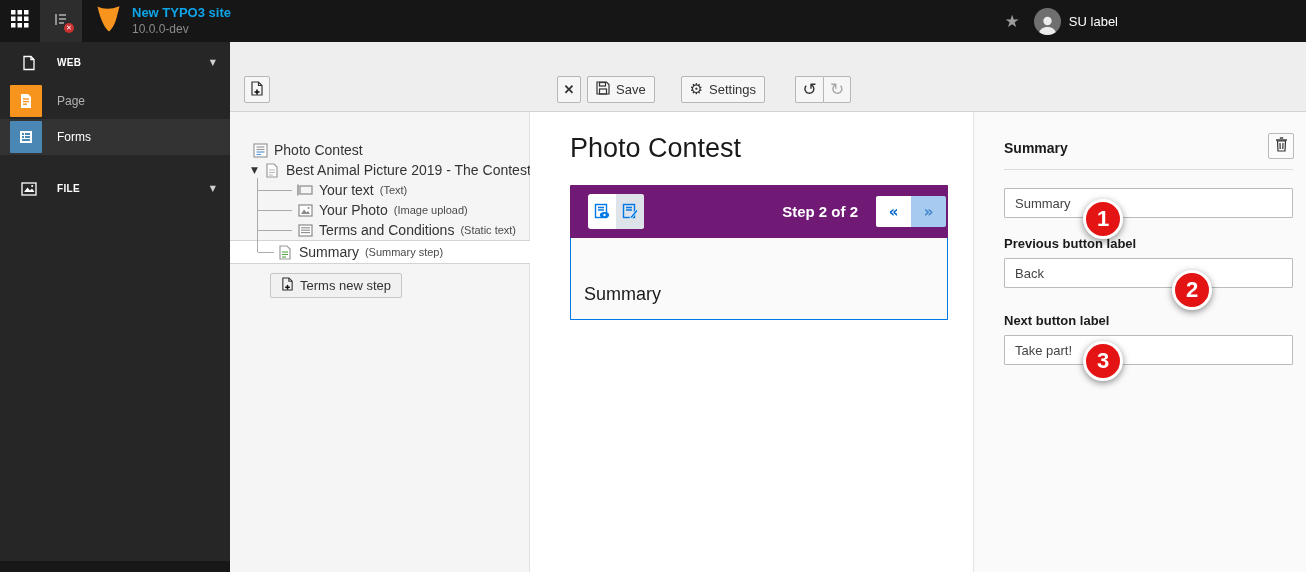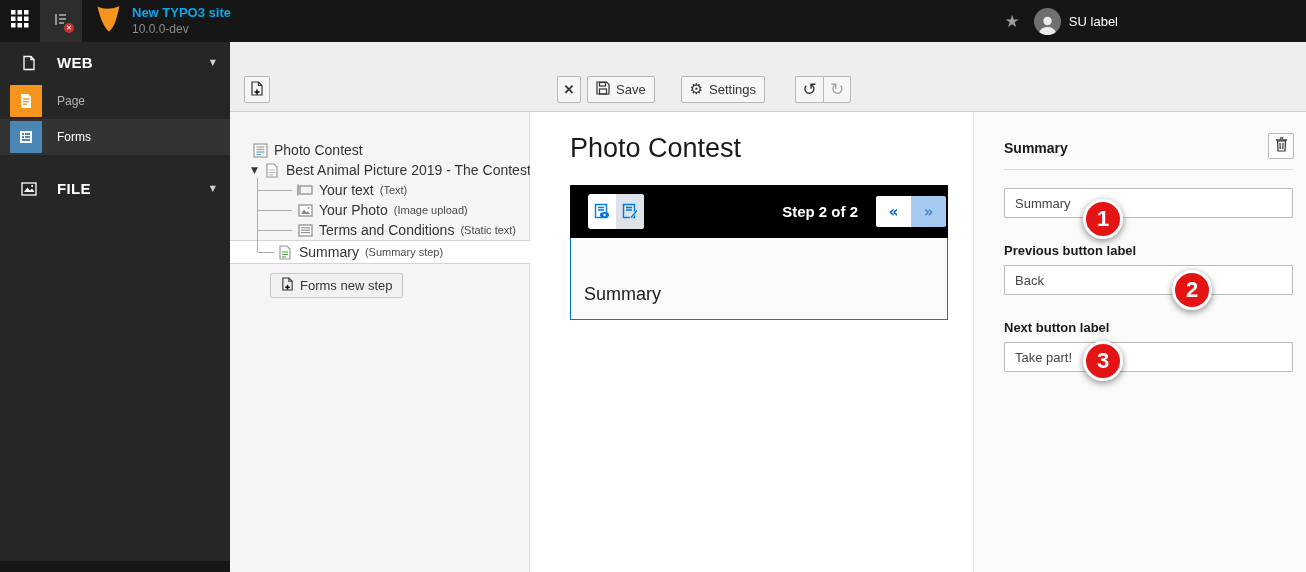--- a/index.html
+++ b/index.html
@@ -20,21 +20,21 @@
   .tb-right { margin-left:auto; margin-right:188px; display:flex; align-items:center; gap:14px; }
   .tb-star { color:#9d9d9d; font-size:17px; cursor:pointer; }
   .tb-user { display:flex; align-items:center; gap:8px; cursor:pointer; }
   .tb-avatar { width:27px; height:27px; border-radius:50%; background:#6f6f6f; overflow:hidden; display:flex; align-items:flex-end; justify-content:center; }
   .tb-username { color:#fff; font-size:13px; }
 
   
   .sidebar { position:absolute; left:0; top:42px; width:230px; height:530px; background:#262626; }
   .sb-head { height:41px; display:flex; align-items:center; padding:0 14px 0 13px; cursor:pointer; }
   .sb-head .sb-hicon { width:32px; display:flex; justify-content:center; }
-  .sb-head .sb-hlabel { color:#fff; font-size:15px; font-weight:700; margin-left:12px; letter-spacing:.3px; }
+  .sb-head .sb-hlabel { color:#fff; font-size:10px; font-weight:700; margin-left:12px; letter-spacing:.3px; }
   .sb-caret { margin-left:auto; color:#d0d0d0; font-size:8px; }
   .sb-item { height:36px; display:flex; align-items:center; padding-left:10px; cursor:pointer; }
   .sb-tile { width:32px; height:32px; border-radius:1px; display:flex; align-items:center; justify-content:center; flex:0 0 32px; }
   .sb-label { margin-left:15px; font-size:12px; color:#b3b3b3; }
   .sb-item.active { background:#333333; }
   .sb-item.active .sb-label { color:#fff; }
   .sb-gap { height:13px; }
   .sb-foot { position:absolute; left:0; bottom:0; width:100%; height:11px; background:#171717; }
 
   
@@ -65,41 +65,41 @@
   .r2 { padding-left:21px; }
   .r2 .caret { font-size:9px; color:#333; width:12px; }
   .r3, .r4, .r5 { padding-left:67px; }
   .r6 { padding-left:47px; height:24px; background:#fff; border-top:1px solid #d4d4d4; border-bottom:1px solid #d4d4d4; width:300px; }
   .tline { position:absolute; background:#ababab; }
   .btn-createstep { margin:9px 0 0 40px; height:25px; background:#f1f1f1; border:1px solid #c6c6c6; border-radius:2px; font-size:13px; color:#333; display:inline-flex; align-items:center; gap:6px; padding:0 10px; cursor:pointer; font-family:"Liberation Sans",sans-serif; }
 
   
   .stage-title { position:absolute; left:40px; top:21px; font-size:27px; font-weight:400; color:#1a1a1a; }
   .formpanel { position:absolute; left:40px; top:73px; width:378px; }
-  .fp-head { height:53px; background:#000000; display:flex; align-items:center; padding:0 2px 0 18px; border-radius:1px 1px 0 0; }
+  .fp-head { height:53px; background:#701a75; display:flex; align-items:center; padding:0 2px 0 18px; border-radius:1px 1px 0 0; }
   .viewtoggle { width:56px; height:35px; background:#fff; border-radius:3px; display:flex; overflow:hidden; }
   .vt-half { width:28px; display:flex; align-items:center; justify-content:center; cursor:pointer; }
   .vt-half.active { background:#dde3e9; }
   .fp-step { margin-left:auto; color:#fff; font-size:15px; font-weight:700; }
   .pager { margin-left:18px; width:70px; height:31px; border-radius:2px; overflow:hidden; display:flex; }
   .pg-btn { width:35px; display:flex; align-items:center; justify-content:center; font-size:15px; font-weight:700; cursor:pointer; }
   .pg-prev { background:#ffffff; color:#0068cd; }
   .pg-next { background:#a7cbf0; color:#4186cc; }
   .fp-body { height:82px; background:#fafafa; border:1px solid #0078e6; border-top:none; display:flex; align-items:flex-end; padding:0 13px 14px 13px; }
   .fp-bodytext { font-size:18px; color:#1a1a1a; }
 
   
   .insp-inner { padding:0 13px 0 30px; position:relative; }
   .insp-title { padding-top:28px; font-size:14px; font-weight:700; color:#1a1a1a; }
   .insp-trash { position:absolute; top:21px; right:12px; width:26px; height:26px; background:#fbfbfb; border:1px solid #b9b9b9; border-radius:2px; display:flex; align-items:center; justify-content:center; cursor:pointer; }
   .insp-divider { margin-top:13px; border-bottom:1px solid #dcdcdc; }
   .fgroup { margin-top:18px; }
   .flabel { font-size:13px; font-weight:700; color:#1a1a1a; margin-bottom:7px; }
   .finput { width:100%; height:30px; border:1px solid #bbbbbb; border-radius:1px; background:#fff; padding:0 10px; font-size:13px; color:#444; font-family:"Liberation Sans",sans-serif; }
-  .fgroup.g2 { margin-top:25px; }
+  .fgroup.g2 { margin-top:18px; }
   .fgroup.g3 { margin-top:25px; }
 
   
   .badge { position:absolute; width:40px; height:40px; border-radius:50%; background:#e51414; border:3px solid #fff; box-shadow:0 2px 7px rgba(0,0,0,.45); color:#fff; font-size:22px; font-weight:700; display:flex; align-items:center; justify-content:center; z-index:10; }
   .badge1 { left:1083px; top:199px; }
   .badge2 { left:1172px; top:270px; }
   .badge3 { left:1083px; top:341px; }
 </style>
 </head>
 <body>
@@ -364,21 +364,21 @@
               <g fill="none" stroke="#333" stroke-width="1.2">
                 <path d="M2 1 H8.5 L12 4.5 V14 H2 Z"></path>
                 <path d="M8.5 1 V4.5 H12"></path>
               </g>
               <g stroke="#111" stroke-width="1.6">
                 <line x1="7" y1="8.5" x2="7" y2="13.5"></line>
                 <line x1="4.5" y1="11" x2="9.5" y2="11"></line>
               </g>
             </svg>
         </span>
-        <span>Forms new step</span>
+        <span>Terms new step</span>
       </button>
     </div>
   </div>
 
   <div class="stagecol">
     <div class="stage-title">Photo Contest</div>
     <div class="formpanel">
       <div class="fp-head">
         <div class="viewtoggle">
           <span class="vt-half">

